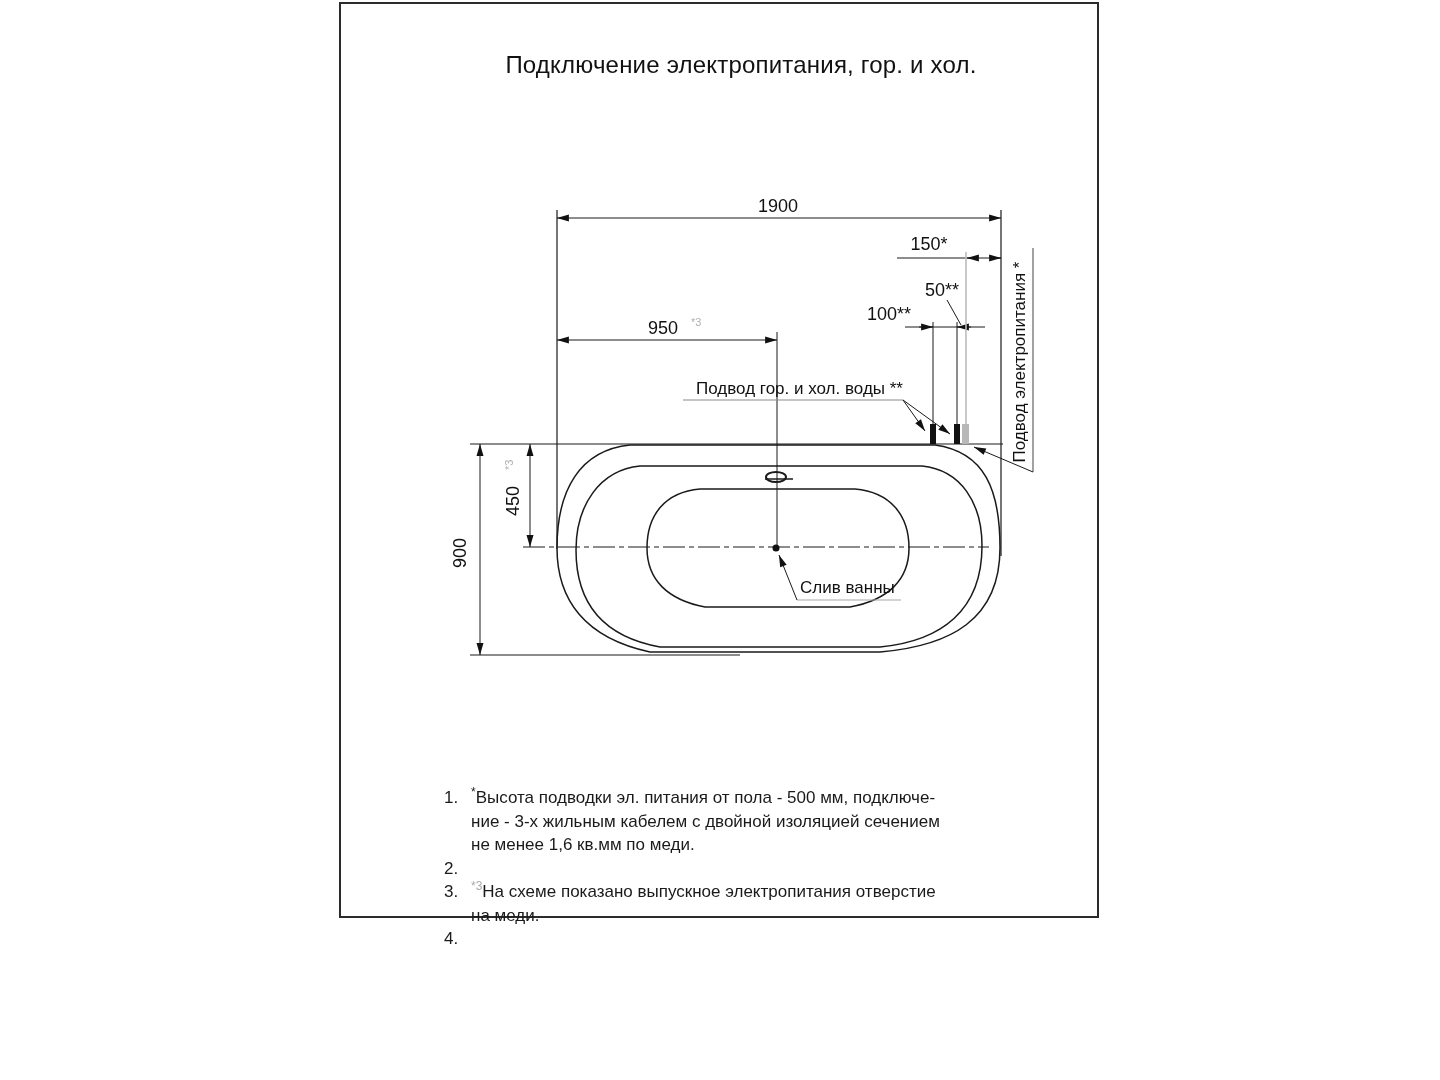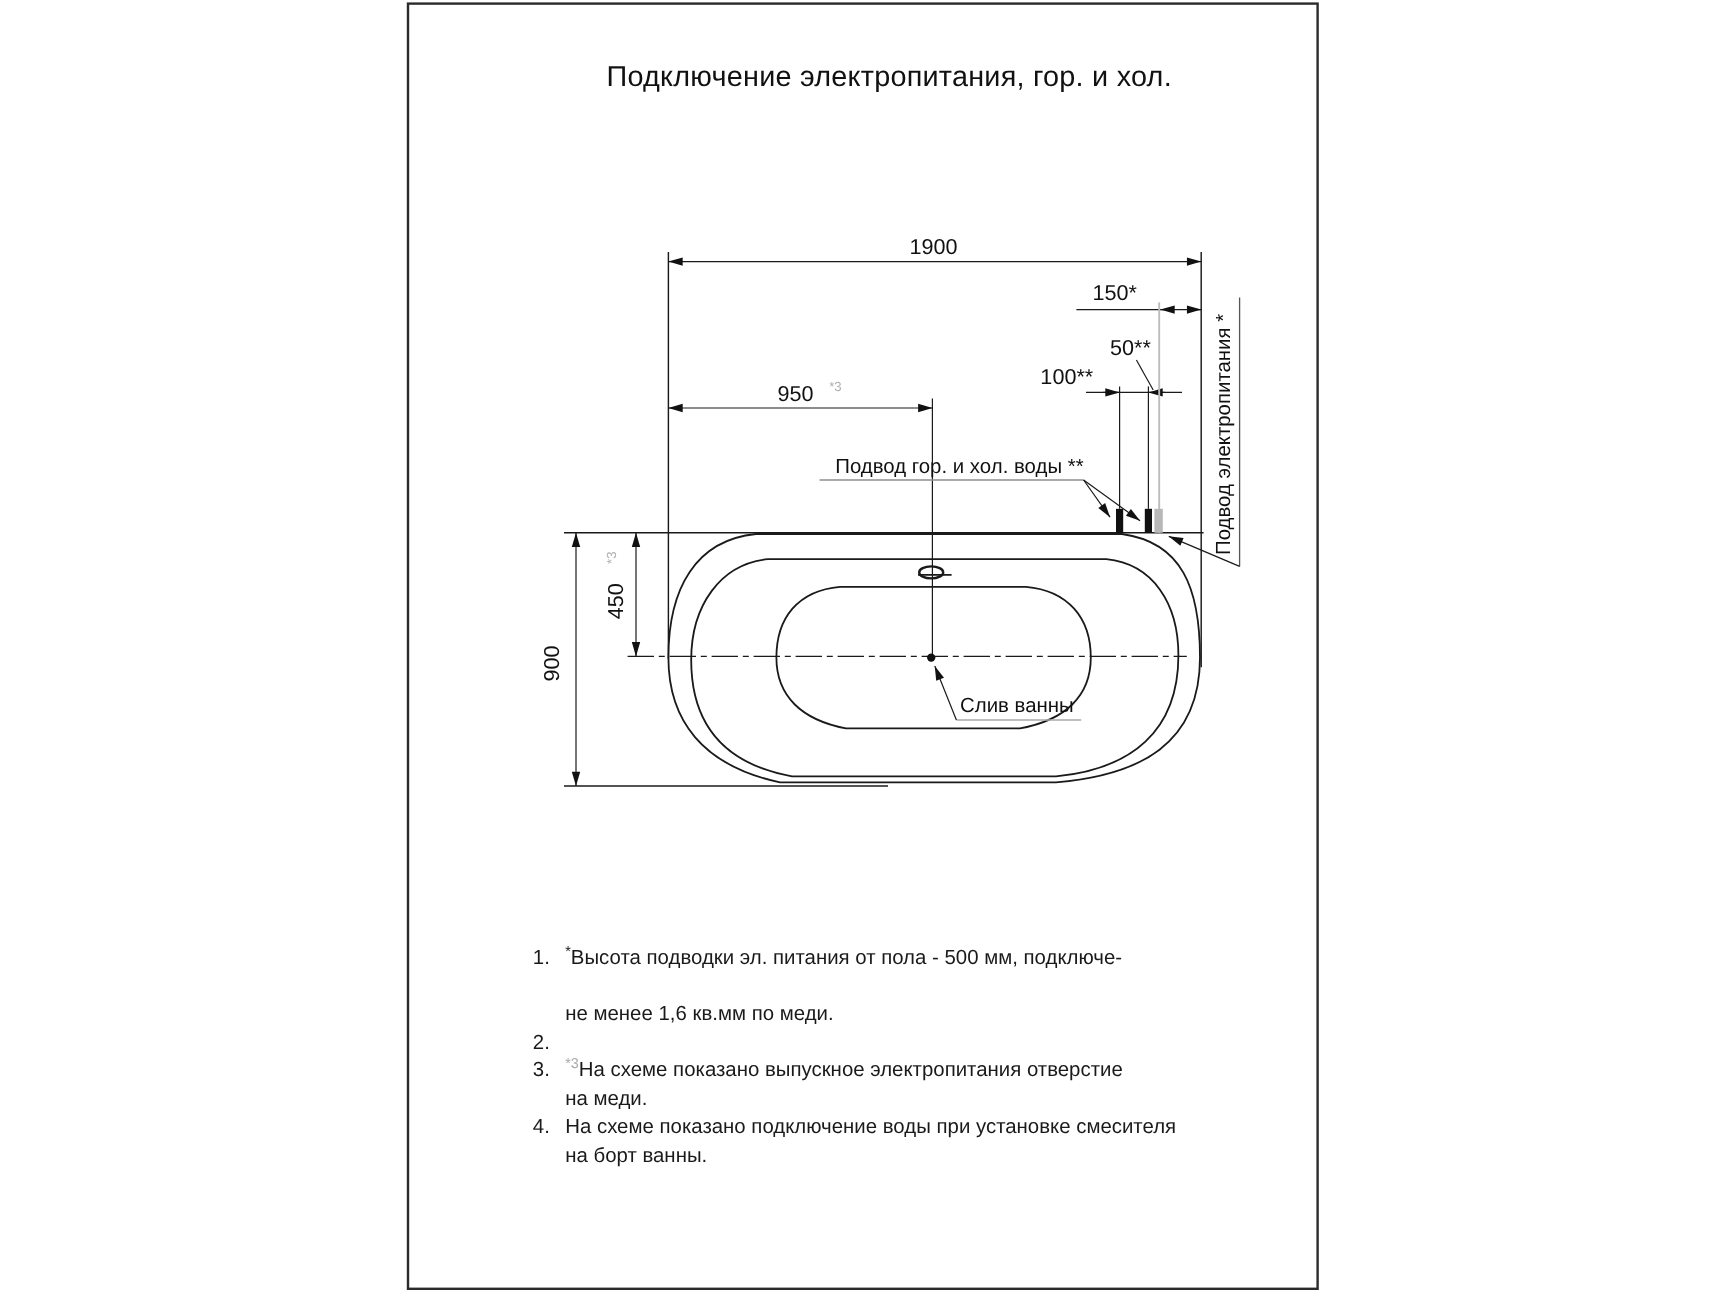--- a/index.html
+++ b/index.html
@@ -1,18 +1,18 @@
 <!DOCTYPE html>
 <html><head>
 <meta charset="utf-8">
 <style>
   html,body{margin:0;padding:0;background:#ffffff;}
   body{width:1440px;height:1080px;position:relative;font-family:"Liberation Sans",sans-serif;color:#111;}
   .page{
-    position:absolute;left:339px;top:2px;width:760px;height:1073px;
+    position:absolute;left:339px;top:2px;width:760px;height:916px;
     background:#fff;border:2px solid #2b2b2b;box-sizing:border-box;
   }
   .title{
     position:absolute;left:110px;top:44px;width:580px;text-align:center;
     font-size:24px;line-height:33px;color:#111;letter-spacing:0.2px;
   }
   .drawing-svg{position:absolute;left:0;top:0;width:756px;height:1069px;}
   .notes{
     position:absolute;left:103px;top:782px;width:580px;
     font-size:17px;line-height:23.5px;color:#1a1a1a;
@@ -135,31 +135,29 @@
       <text class="lbl" x="459" y="589" text-anchor="start">Слив ванны</text>
       <line x1="456" y1="596" x2="560" y2="596" stroke="#a8a8a8" stroke-width="1.2"></line>
       <line x1="456" y1="596" x2="438" y2="551" stroke="#1a1a1a" stroke-width="1" marker-end="url(#arwE)"></line>
     </g>
   </svg>
 
   <div class="notes">
     <div class="note">
       <span class="num">1.</span>
       <span class="body"><sup>*</sup><span>Высота подводки эл. питания от пола - 500 мм, подключе-</span><br>
-      <br>
+      <span>ние - 3-х жильным кабелем с двойной изоляцией сечением</span><br>
       <span>не менее 1,6 кв.мм по меди.</span></span>
     </div>
     <div class="note">
       <span class="num">2.</span>
     </div>
     <div class="note">
       <span class="num">3.</span>
       <span class="body"><sup class="gray">*3</sup><span>На схеме показано выпускное электропитания отверстие</span><br>
       <span>на меди.</span></span>
     </div>
     <div class="note">
       <span class="num">4.</span>
-      <span class="body"><span>На схеме показано подключение воды при установке смесителя</span><br>
-      <span>на борт ванны.</span></span>
     </div>
   </div>
 
 </div>
 
 </body></html>

